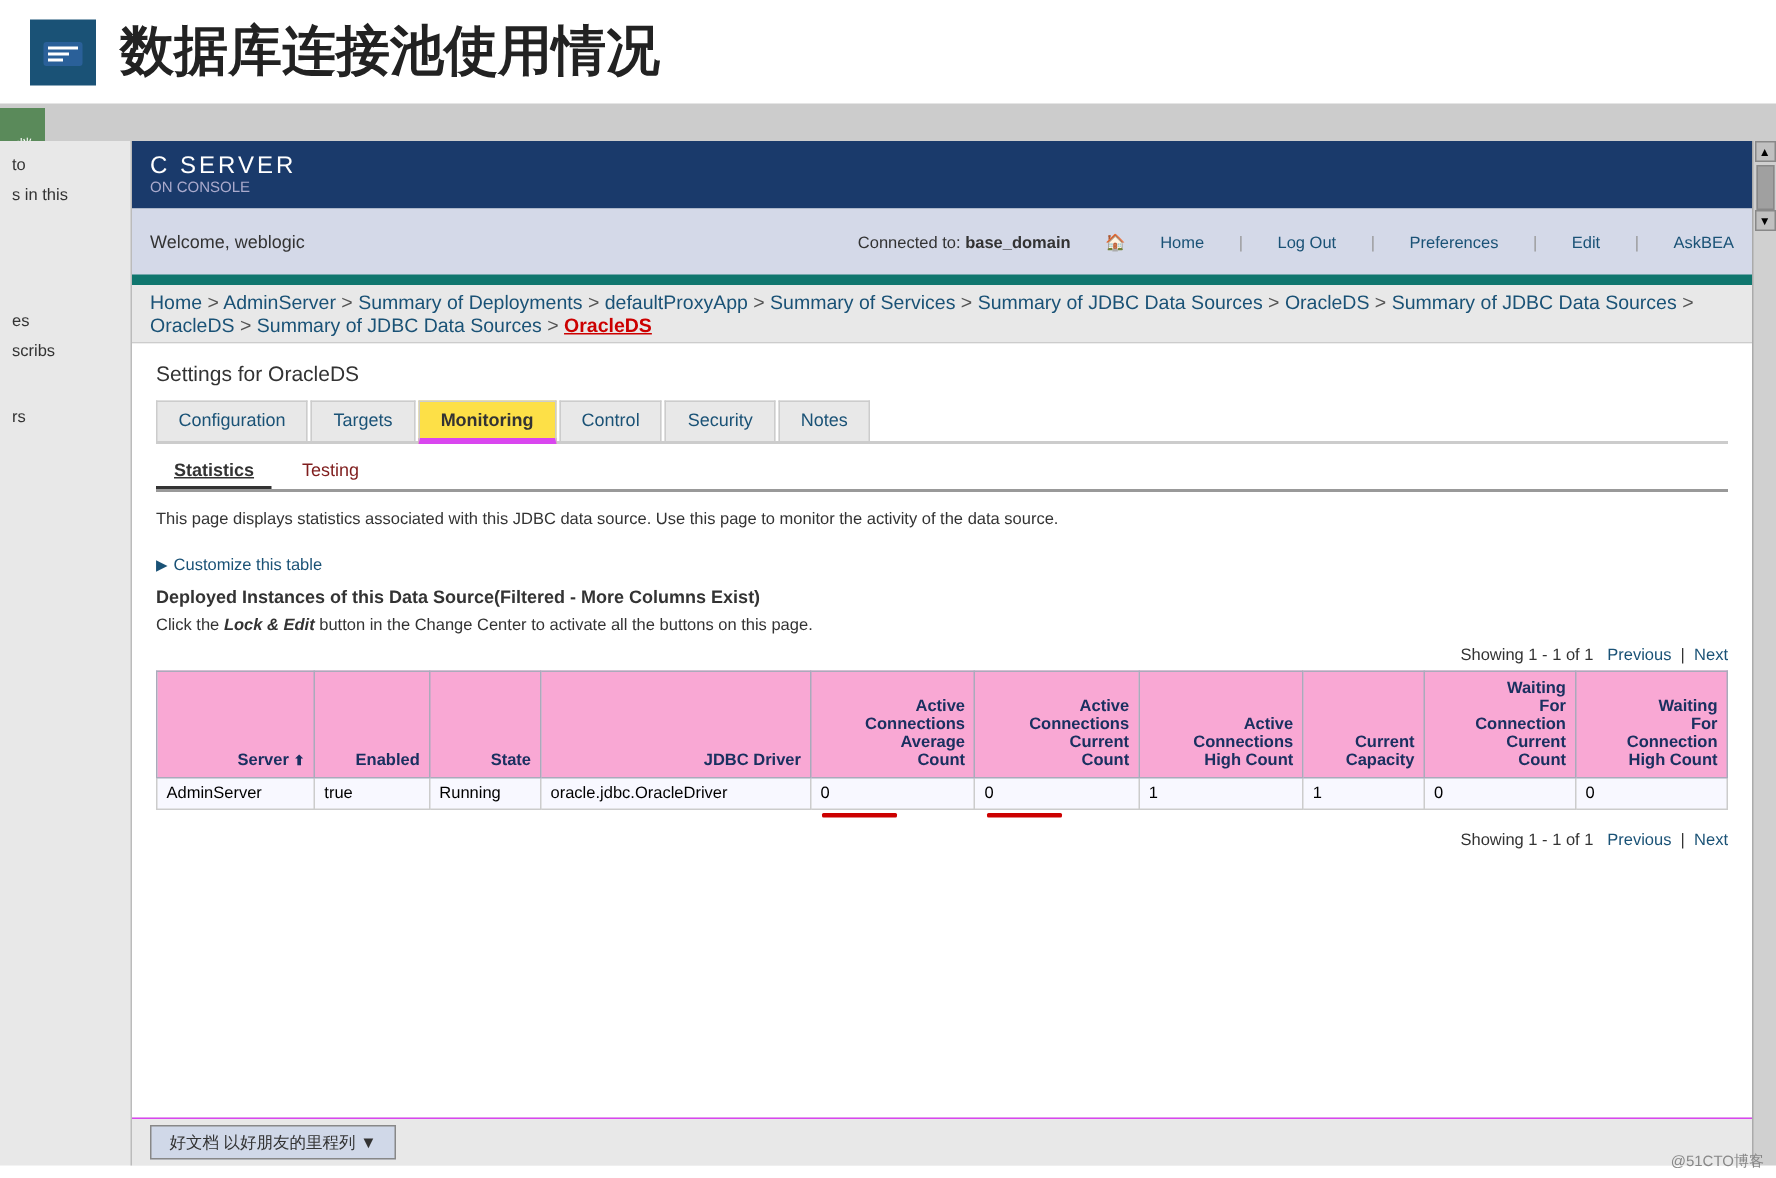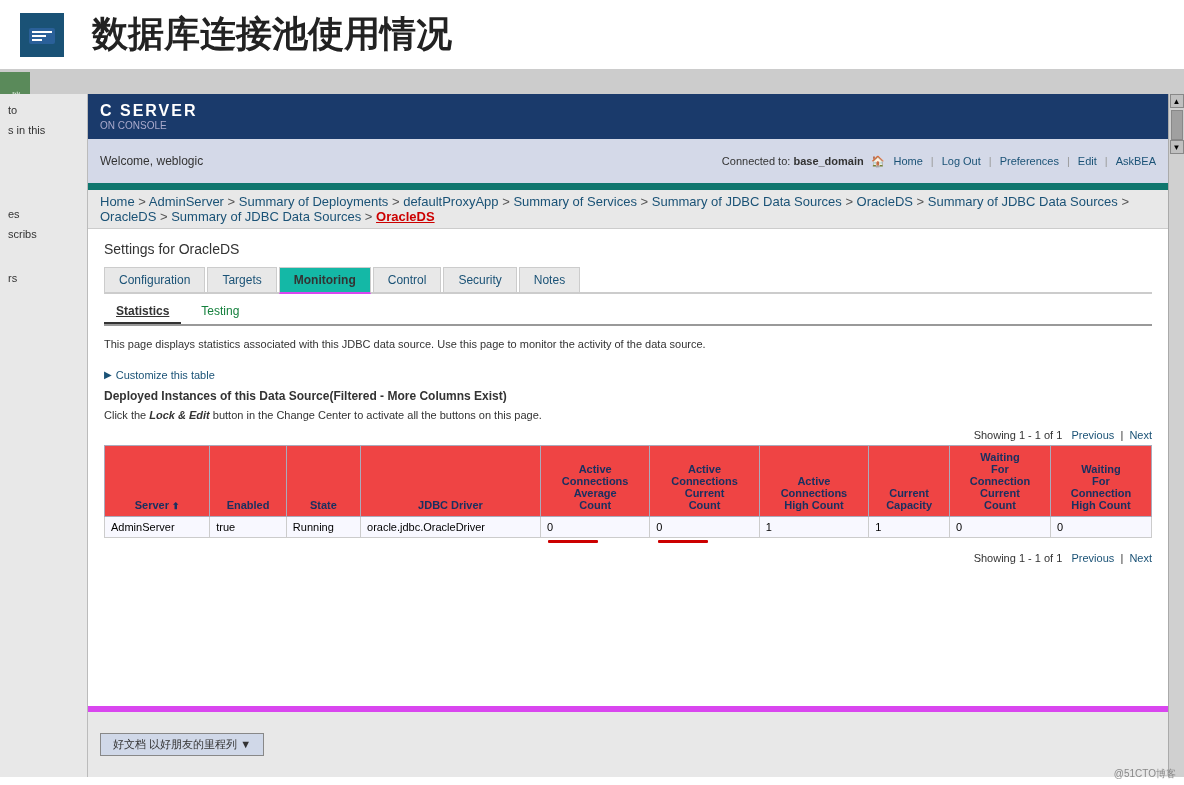--- a/index.html
+++ b/index.html
@@ -5,21 +5,21 @@
     * { margin: 0; padding: 0; box-sizing: border-box; }
     body { font-family: Arial, sans-serif; font-size: 12px; background: #fff; width: 1184px; min-height: 785px; overflow: hidden; }
 
     
     .title-banner {
       background: #fff;
       padding: 10px 20px 10px 20px;
       border-bottom: 3px solid #ccc;
       display: flex;
       align-items: center;
-      gap: 28px;
+      gap: 16px;
     }
     .title-banner-text {
       font-size: 36px;
       font-weight: bold;
       color: #222;
       font-family: "SimHei", "Microsoft YaHei", sans-serif;
     }
     .title-icon {
       width: 44px;
       height: 44px;
@@ -81,21 +81,21 @@
     
     .wl-header {
       background: #1a3a6b;
       color: white;
       padding: 8px 12px;
       display: flex;
       flex-direction: column;
     }
     .wl-header-title {
       font-size: 16px;
-      font-weight: bold;
+      font-weight: normal;
       letter-spacing: 2px;
     }
     .wl-header-sub {
       font-size: 10px;
       color: #aac;
     }
 
     
     .nav-bar {
       background: #d4d9e8;
@@ -104,22 +104,22 @@
       display: flex;
       justify-content: space-between;
       align-items: center;
     }
     .nav-welcome {
       font-size: 12px;
       color: #333;
     }
     .nav-right {
       display: flex;
-      align-items: center;
-      gap: 8px;
+      align-items: flex-end;
+      gap: 23px;
       font-size: 11px;
       color: #333;
     }
     .nav-connected {
       font-size: 11px;
     }
     .nav-link {
       color: #1a5276;
       cursor: pointer;
       text-decoration: none;
@@ -170,43 +170,43 @@
       padding: 5px 14px;
       font-size: 12px;
       border: 1px solid #ccc;
       background: #e8e8e8;
       cursor: pointer;
       color: #1a5276;
       border-bottom: none;
       margin-right: 2px;
     }
     .tab.active {
-      background: #14b8a6;
-      font-weight: bold;
-      color: #333;
-      border-bottom: 2px solid #d946ef;
+      background: #fde047;
+      font-weight: bold;
+      color: #333;
+      border-bottom: 4px solid #d946ef;
       margin-bottom: -2px;
       position: relative;
       z-index: 1;
     }
 
     
     .sub-tabs-row {
       display: flex;
       gap: 0;
       border-bottom: 2px solid #999;
       margin-top: 0;
       background: white;
       padding: 6px 0 0 0;
     }
     .sub-tab {
       padding: 4px 12px;
       font-size: 12px;
       cursor: pointer;
-      color: #15803d;
+      color: #7f1d1d;
       border-bottom: none;
       margin-right: 8px;
     }
     .sub-tab.active {
       font-weight: bold;
       color: #333;
       text-decoration: underline;
       border-bottom: 2px solid #333;
     }
 
@@ -262,24 +262,24 @@
       text-decoration: none;
     }
 
     
     .data-table {
       width: 100%;
       border-collapse: collapse;
       font-size: 11px;
     }
     .data-table th {
-      background: #ef4444;
+      background: #f9a8d4;
       border: 1px solid #aab;
       padding: 5px 6px;
-      text-align: center;
+      text-align: right;
       font-weight: bold;
       color: #1a3060;
       vertical-align: bottom;
     }
     .data-table th a {
       color: #1a3060;
       text-decoration: none;
     }
     .data-table th .sort-icon {
       font-size: 9px;
@@ -324,22 +324,22 @@
       width: 12px;
       height: 30px;
       background: #a0a0a0;
       margin-top: 2px;
       border: 1px solid #888;
     }
 
     
     .bottom-bar {
       background: #e8e8e8;
-      border-top: 6px solid #d946ef;
-      padding: 21px 12px;
+      border-top: 1px solid #d946ef;
+      padding: 4px 12px;
       display: flex;
       align-items: flex-end;
       gap: 8px;
     }
     .bottom-bar-btn {
       background: #d0d8e8;
       border: 1px solid #888;
       padding: 3px 12px;
       font-size: 11px;
       cursor: pointer;

